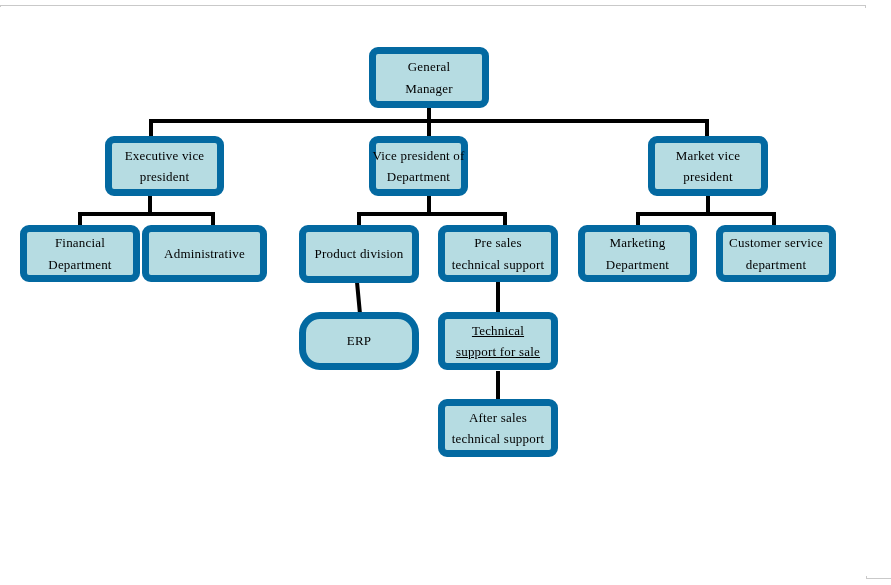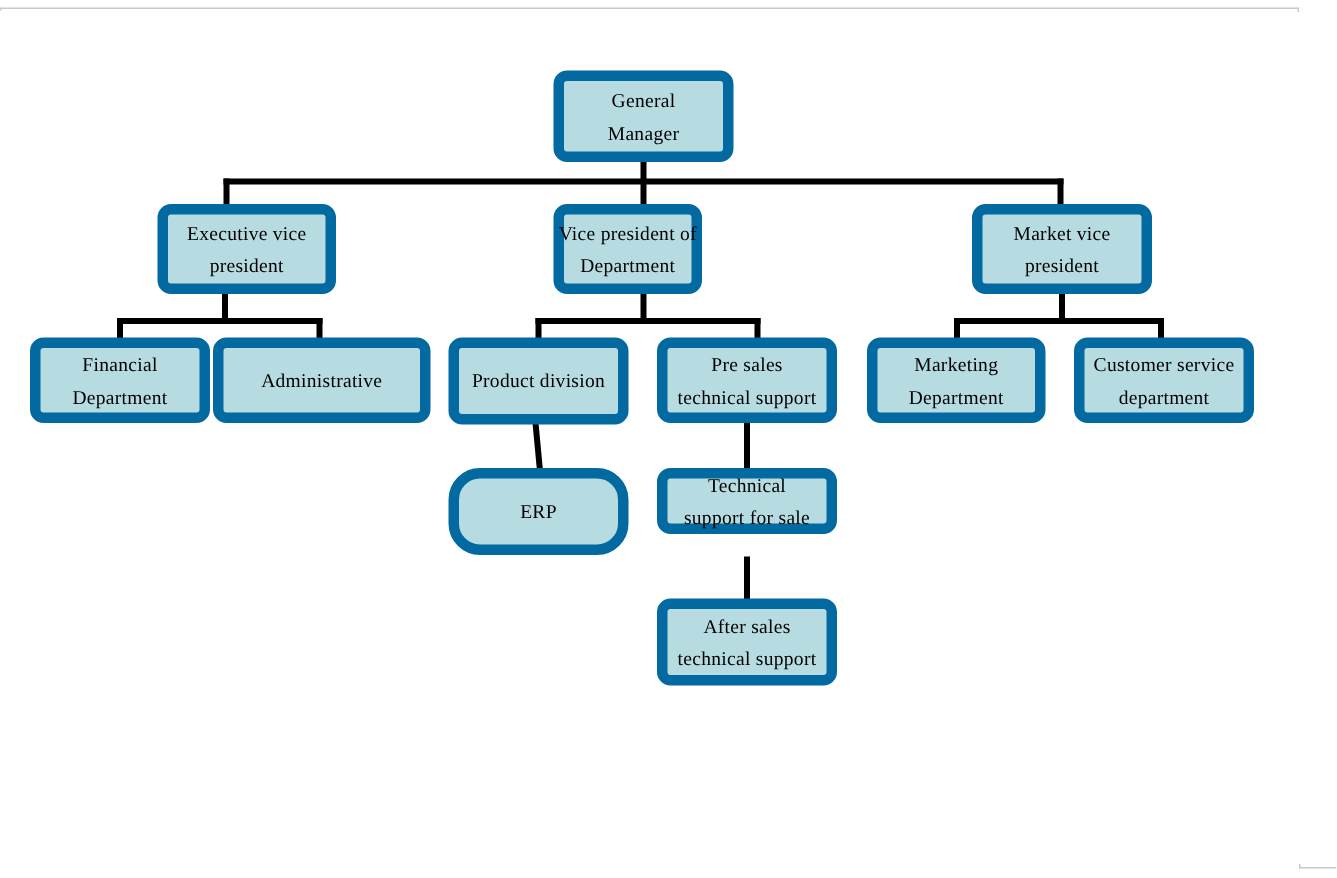--- a/index.html
+++ b/index.html
@@ -123,21 +123,21 @@
   <div class="node" style="left:648px; top:136px; width:120px; height:60px;">
     <span class="ln">Market vice</span>
     <span class="ln">president</span>
   </div>
 
   <div class="node" style="left:20px; top:225px; width:120px; height:57px;">
     <span class="ln">Financial</span>
     <span class="ln">Department</span>
   </div>
 
-  <div class="node" style="left:142px; top:225px; width:145px; height:57px;">
+  <div class="node" style="left:142px; top:225px; width:125px; height:57px;">
     <span class="ln">Administrative</span>
   </div>
 
   <div class="node" style="left:299px; top:225px; width:120px; height:58px;">
     <span class="ln">Product division</span>
   </div>
 
   <div class="node" style="left:438px; top:225px; width:120px; height:57px;">
     <span class="ln">Pre sales</span>
     <span class="ln">technical support</span>
@@ -150,21 +150,21 @@
 
   <div class="node" style="left:716px; top:225px; width:120px; height:57px;">
     <span class="ln">Customer service</span>
     <span class="ln">department</span>
   </div>
 
   <div class="node" style="left:299px; top:312px; width:120px; height:58px;border-radius:21px;">
     <span class="ln">ERP</span>
   </div>
 
-  <div class="node" style="left:438px; top:312px; width:120px; height:44px;">
+  <div class="node" style="left:438px; top:312px; width:120px; height:58px;text-decoration:underline;">
     <span class="ln">Technical</span>
     <span class="ln">support for sale</span>
   </div>
 
   <div class="node" style="left:438px; top:399px; width:120px; height:58px;">
     <span class="ln">After sales</span>
     <span class="ln">technical support</span>
   </div>
 
 </div>

